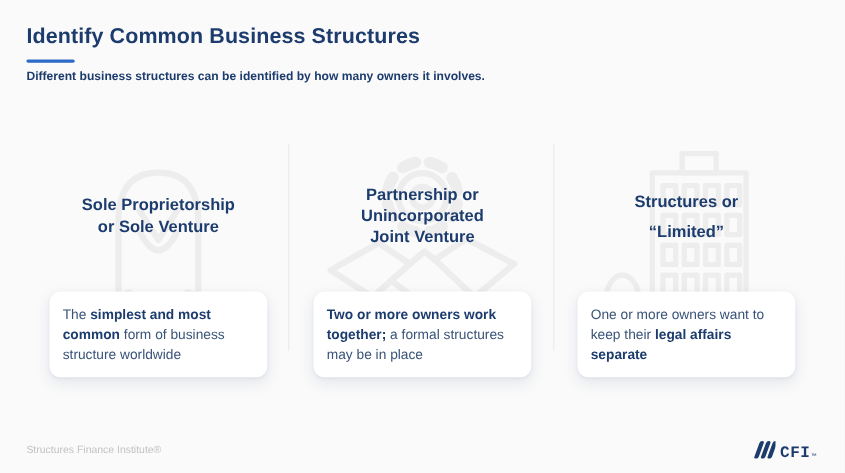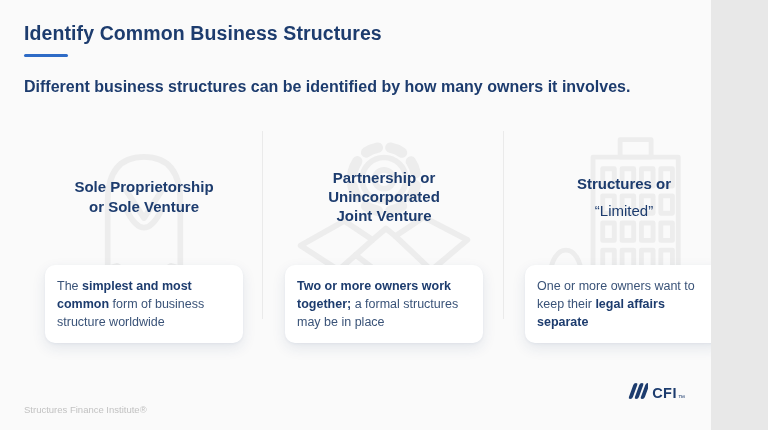--- a/index.html
+++ b/index.html
@@ -1,55 +1,55 @@
 <!DOCTYPE html>
 <html><head>
 <meta charset="utf-8">
 <style>
   * { margin:0; padding:0; box-sizing:border-box; }
   body { background:#e8e8e8; font-family:"Liberation Sans", sans-serif; }
   .slide {
-    position:relative; width:711px; height:430px;
+    position:relative; width:768px; height:430px;
     background:#fafafa; overflow:hidden;
     font-family:"Liberation Sans", sans-serif;
   }
   .header { position:absolute; left:24px; top:22px; right:24px; }
   .title { font-size:19.5px; font-weight:bold; color:#1d3c6e; letter-spacing:.1px; }
   .title-underline { width:44px; height:3px; background:#2e6bc6; margin-top:9px; border-radius:1.5px; }
-  .subtitle { margin-top:21px; font-size:16px; font-weight:bold; color:#1d3c6e; }
+  .subtitle { margin-top:7px; font-size:11px; font-weight:bold; color:#1d3c6e; }
 
   .columns { position:absolute; top:128px; left:24px; width:720px; height:230px; display:flex; }
   .v-divider { position:absolute; top:3px; width:1px; height:188px; background:#eaeaea; }
   .v-divider.d1 { left:238px; }
   .v-divider.d2 { left:479px; }
 
   .column { width:240px; position:relative; display:flex; flex-direction:column; align-items:center; }
   .watermark { position:absolute; top:2px; left:50%; transform:translateX(-50%); z-index:1; }
   .watermark svg { display:block; }
 
   .heading-area {
     position:relative; z-index:2; height:137px; width:100%;
     display:flex; flex-direction:column; justify-content:center; align-items:center;
   }
   .col-heading { font-size:15px; font-weight:bold; color:#1d3c6e; text-align:center; line-height:1.28; }
   .col-heading span { display:block; }
-  .col-subheading { margin-top:9px; font-size:15px; font-weight:normal; color:#1d3c6e; text-align:right; }
+  .col-subheading { margin-top:9px; font-size:15px; font-weight:bold; color:#1d3c6e; text-align:right; }
 
   .card {
     position:relative; z-index:2;
     background:#ffffff; border-radius:10px;
     box-shadow:0 5px 14px rgba(29,60,110,0.10), 0 1px 3px rgba(29,60,110,0.05);
     width:198px; min-height:74px;
     padding:12px 12px; text-align:left;
     font-size:12.5px; line-height:1.45; color:#3a5378;
   }
   .card b { color:#1d3c6e; }
 
   .footer-brand { position:absolute; left:24px; bottom:15px; font-size:9.5px; color:#c2c2c2; }
-  .footer-logo { position:absolute; right:26px; bottom:27px; display:flex; align-items:center; }
+  .footer-logo { position:absolute; right:26px; bottom:8px; display:flex; align-items:center;font-family:Liberation Mono, monospace; }
   .logo-bars { margin-right:4px; }
   .logo-text { font-size:14.5px; font-weight:bold; color:#1d3c6e; letter-spacing:.5px; }
   .logo-mark { font-size:7px; color:#1d3c6e; align-self:flex-end; margin:0 0 2px 1px; }
 </style>
 </head>
 <body>
 
 <div class="slide">
 
   <div class="header">

